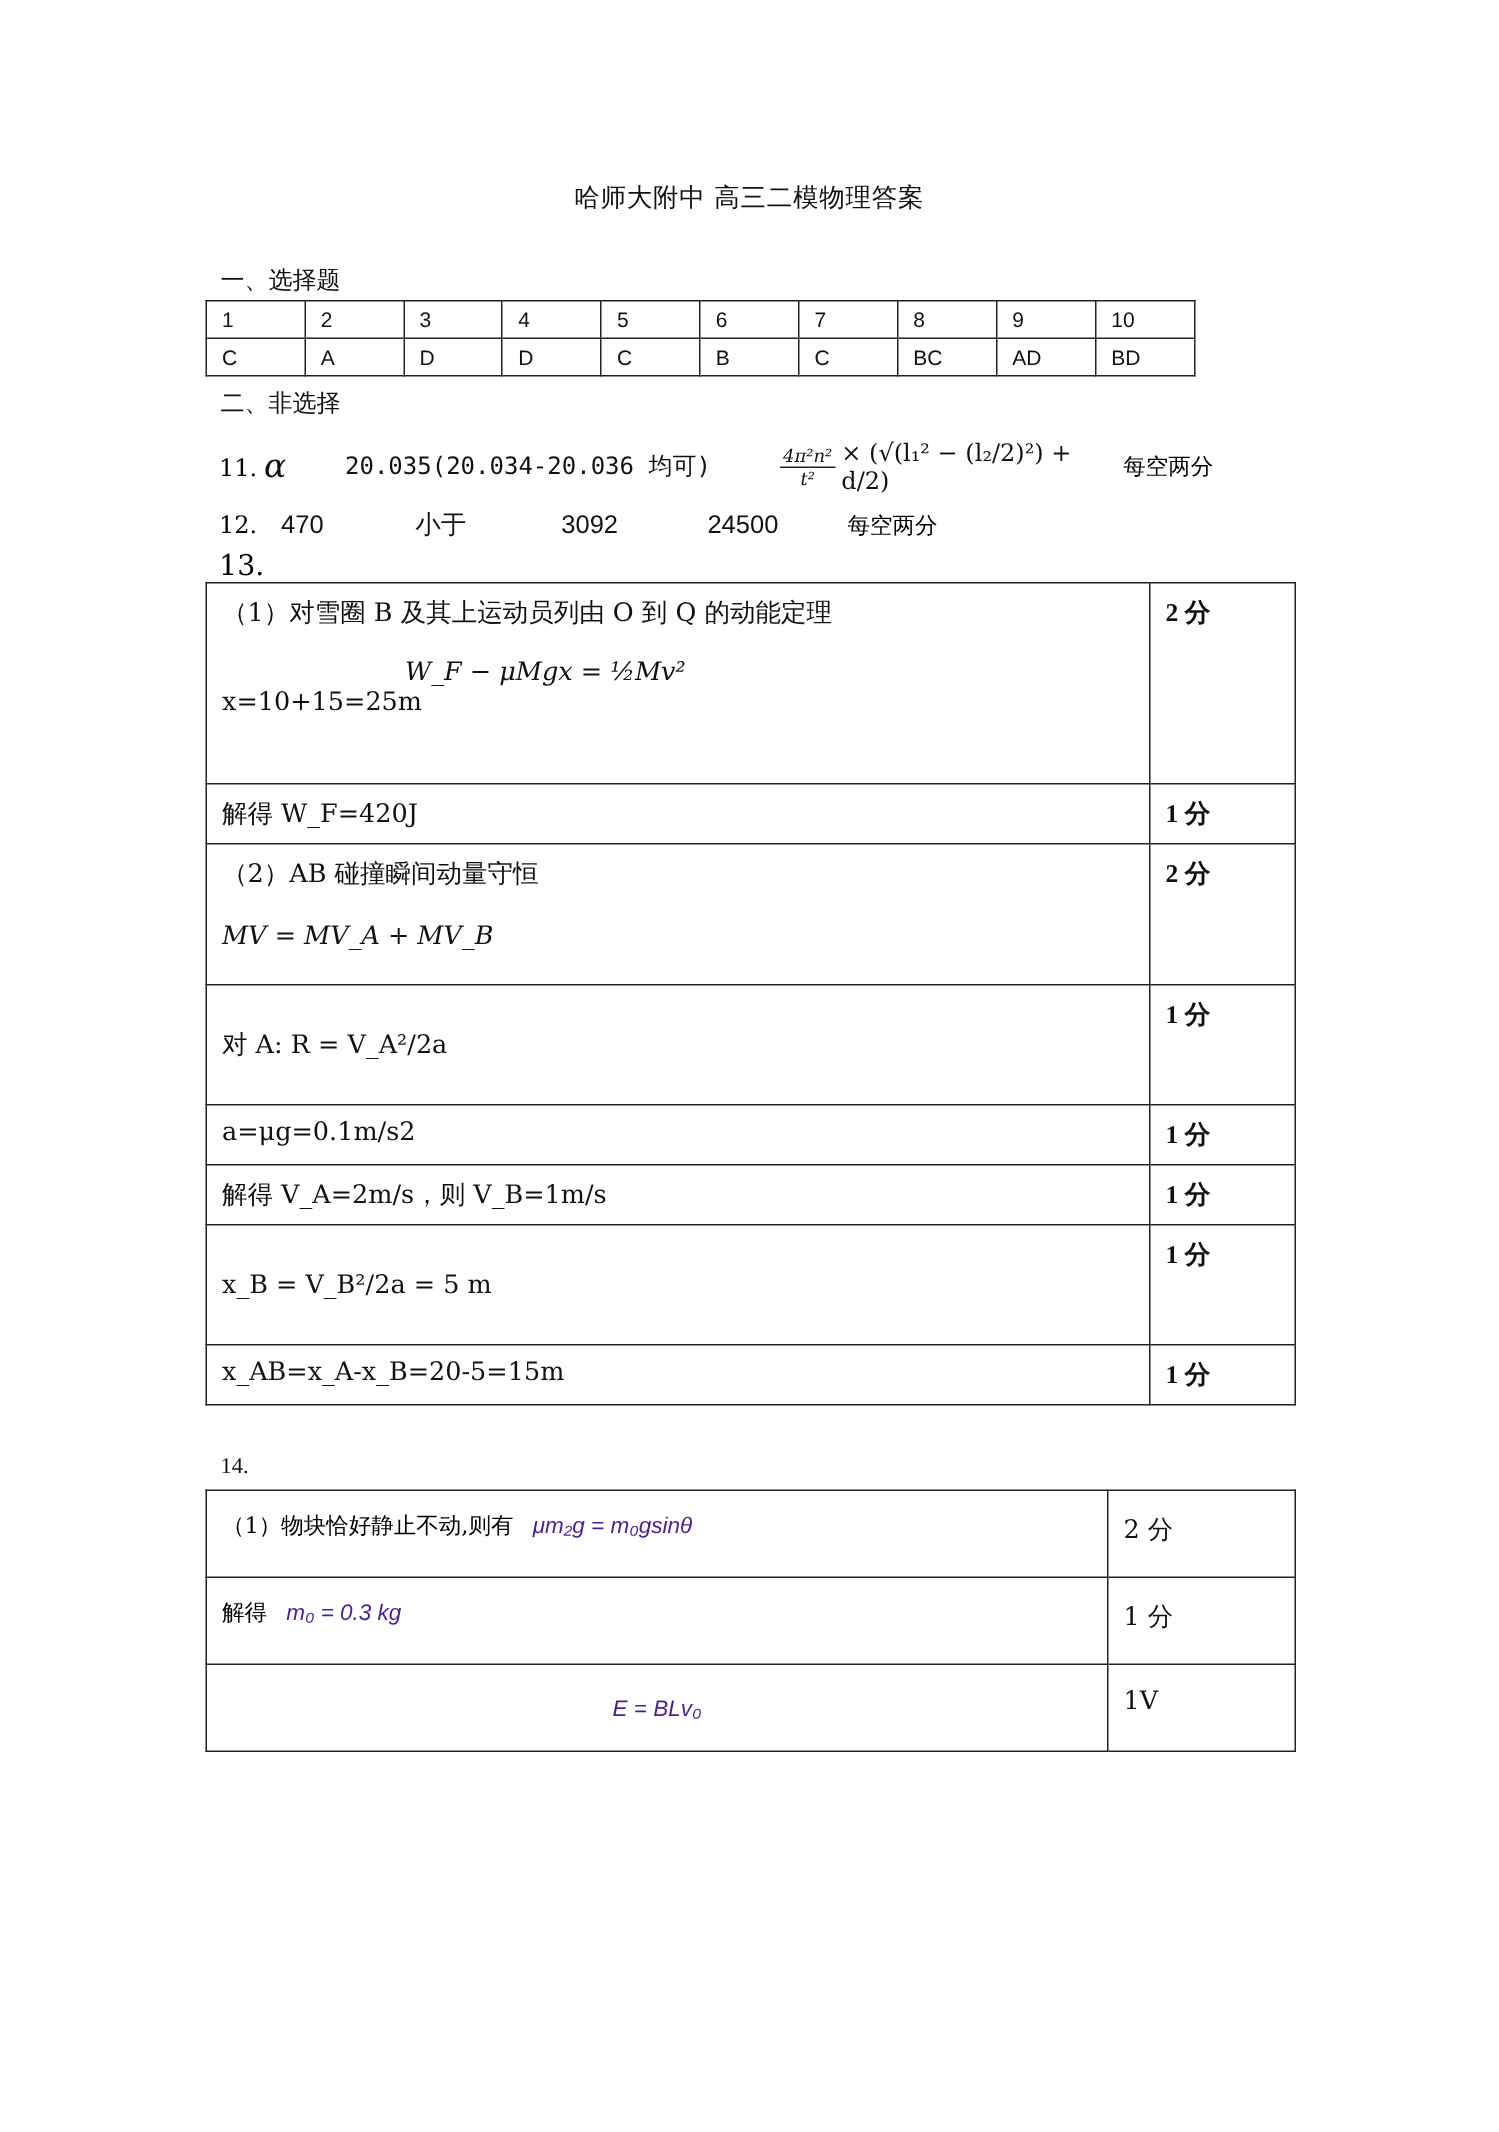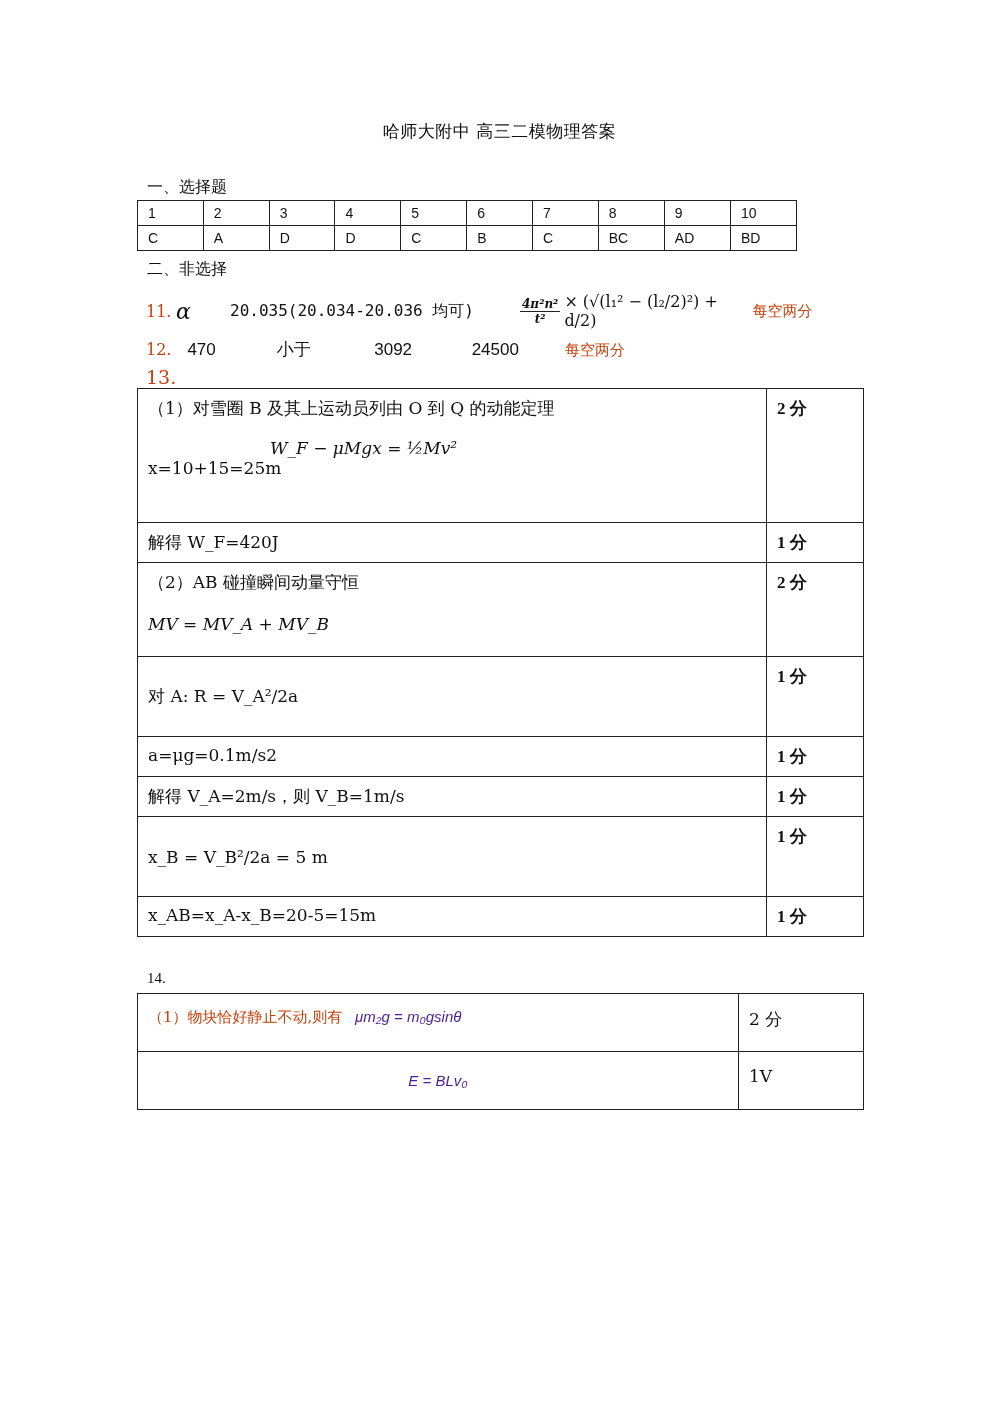--- a/index.html
+++ b/index.html
@@ -3,25 +3,25 @@
 <meta charset="utf-8">
 <style>
   html,body{margin:0;padding:0;background:#ffffff;}
   body{width:999px;height:1421px;position:relative;font-family:"DejaVu Serif","Liberation Serif",serif;color:#111;overflow:hidden;}
   .abs{position:absolute;}
   .title{left:0;width:999px;top:120px;text-align:center;font-size:17px;letter-spacing:0.5px;}
   .sec{font-size:16px;}
   table{border-collapse:collapse;}
   .mc{left:137px;top:200px;width:660px;}
   .mc td{border:1.5px solid #222;height:24px;padding:0 0 0 10px;font-family:"Liberation Sans","DejaVu Sans",sans-serif;font-size:14px;width:56px;}
-  .red{color:#c2410c;}
+  .red{color:#000000;}
   .sans{font-family:"Liberation Sans","DejaVu Sans",sans-serif;}
   .it{font-style:italic;}
   .q11{top:292px;left:146px;font-size:17px;display:flex;align-items:center;}
-  .frac{display:inline-flex;flex-direction:column;align-items:center;vertical-align:middle;line-height:1;font-weight:bold;}
+  .frac{display:inline-flex;flex-direction:column;align-items:center;vertical-align:middle;line-height:1;}
   .frac .n{border-bottom:1px solid #222;padding:0 2px 1px;}
   .frac .d{padding-top:1px;}
   .q12{top:338px;left:146px;font-size:17px;}
   .tbl13{left:137px;top:388px;width:727px;}
   .tbl13 td{border:1.5px solid #222;vertical-align:top;padding:8px 10px;font-size:17px;}
   .tbl13 td.score{width:76px;font-weight:bold;font-family:"Liberation Serif",serif;}
   .tbl14{left:137px;top:993px;width:727px;}
   .tbl14 td{border:1.5px solid #222;vertical-align:top;padding:14px 10px;font-size:15px;}
   .tbl14 td.score{width:104px;color:#111;font-size:17px;}
   .redi{color:#4c1d95;font-family:"Liberation Sans","DejaVu Sans",sans-serif;font-style:italic;}
@@ -136,19 +136,26 @@
 <table class="abs tbl14">
   <tbody>
       <tr style="height:58px;">
     <td>
       <span class="red">（1）物块恰好静止不动,则有</span>
       <span class="redi" style="margin-left:8px;">μm₂g = m₀gsinθ</span>
     </td>
     <td class="score">2 分</td>
   </tr>
   <tr style="height:58px;">
+    <td>
+      <span class="red">解得</span>
+      <span class="redi" style="margin-left:8px;">m₀ = 0.3 kg</span>
+    </td>
+    <td class="score">1 分</td>
+  </tr>
+  <tr style="height:58px;">
     <td style="text-align:center;vertical-align:middle;">
       <span class="redi">E = BLv₀</span>
     </td>
     <td class="score">1V</td>
   </tr>
 </tbody>
   </table>
 
 </body></html>

